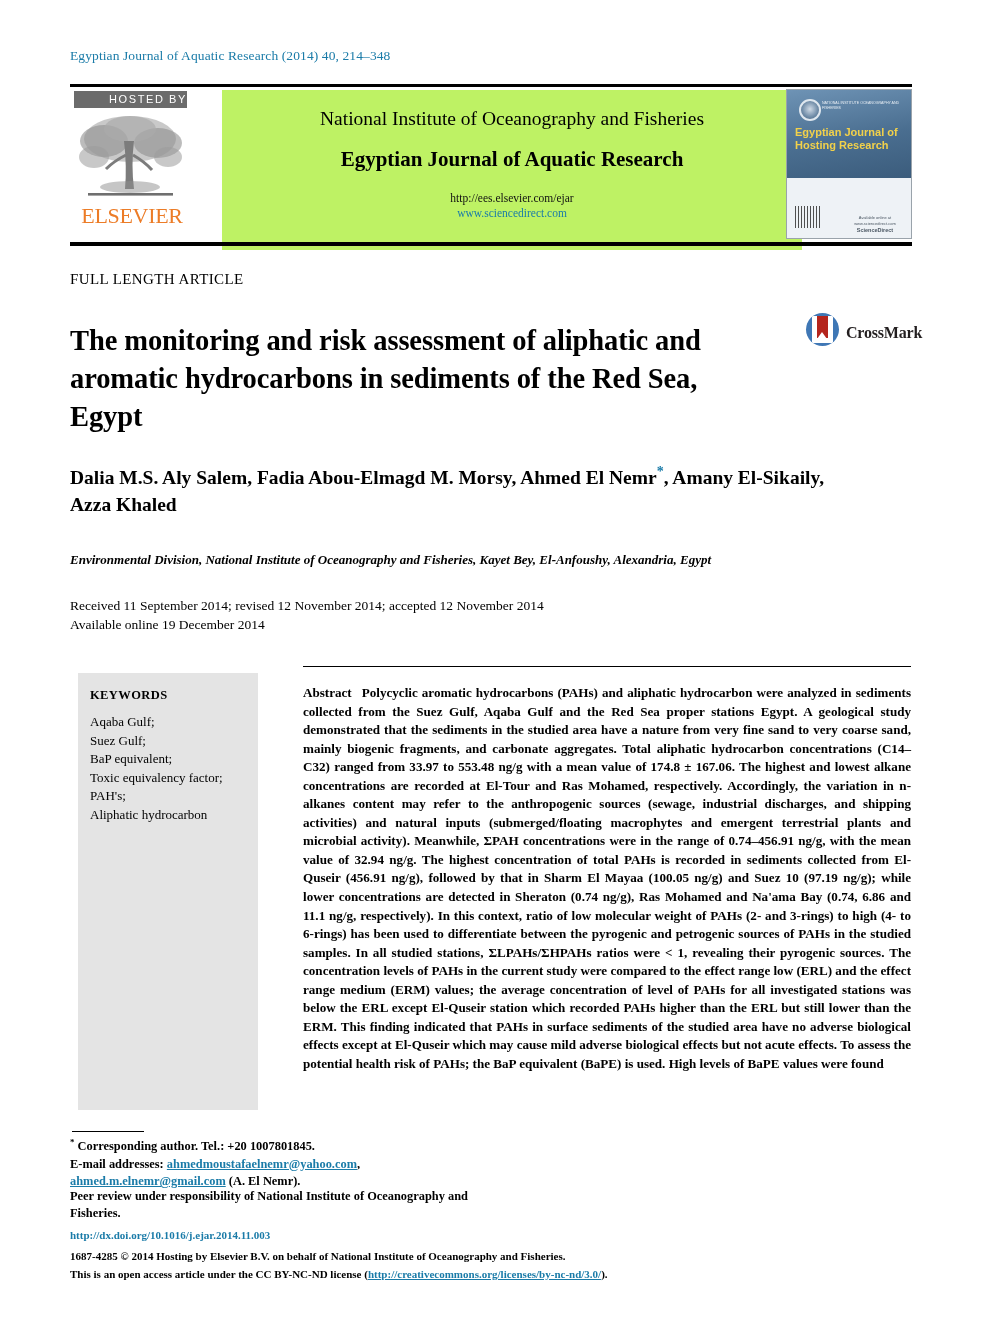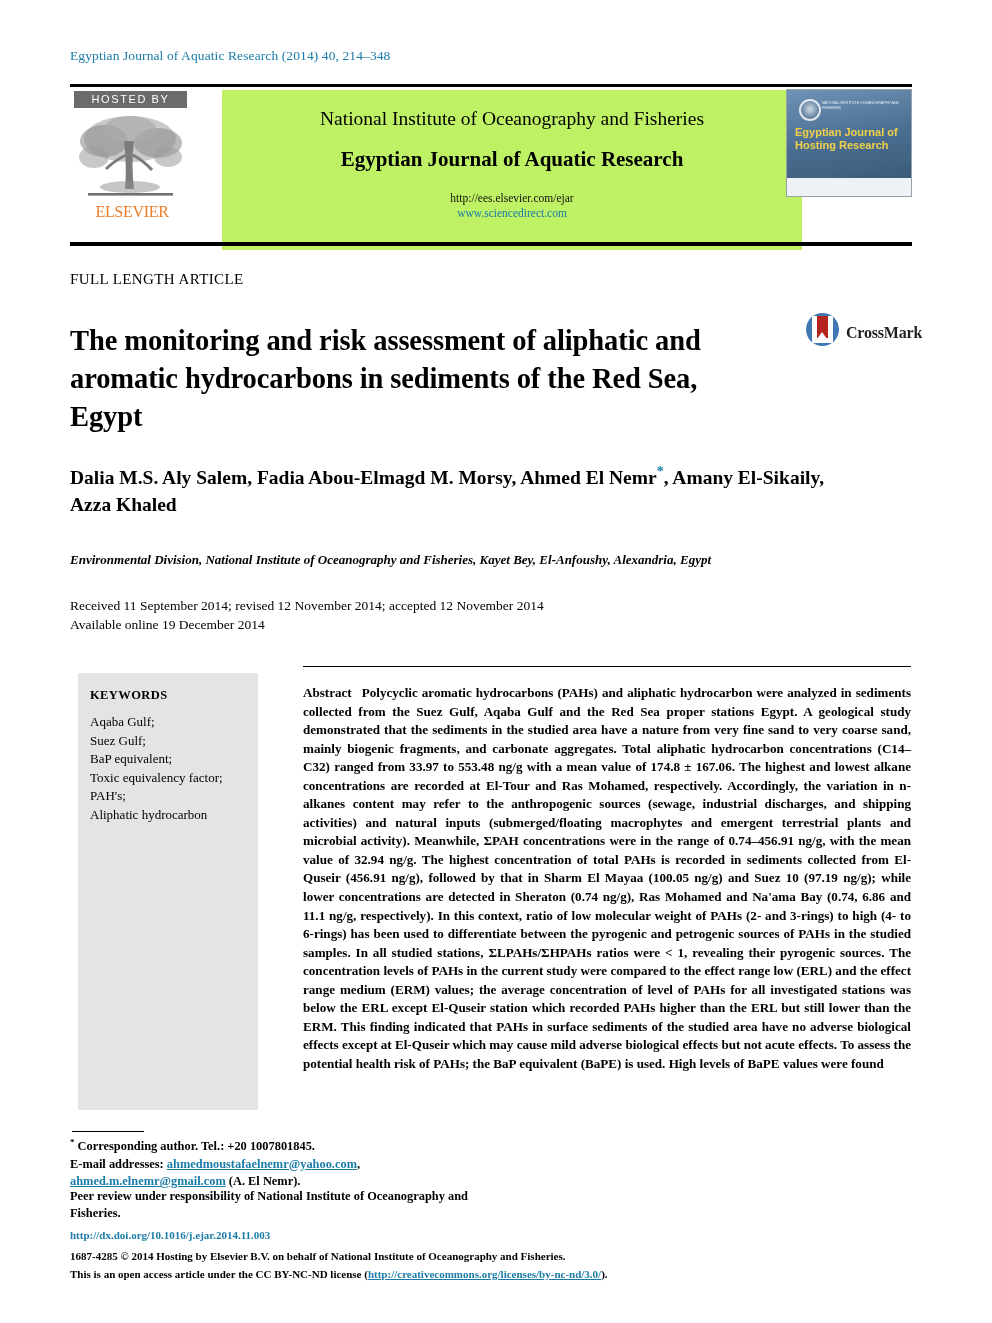--- a/index.html
+++ b/index.html
@@ -69,39 +69,39 @@
     position: absolute;
     left: 4px;
     top: 2px;
     width: 113px;
     height: 17px;
     background: #6b6b6b;
     color: #ffffff;
     font-family: "Liberation Sans", sans-serif;
     font-size: 11px;
     letter-spacing: 1.6px;
-    text-align: center;
+    text-align: right;
     line-height: 17px;
   }
   .elsevier-tree {
     position: absolute;
     left: 4px;
     top: 22px;
     width: 113px;
     height: 92px;
   }
   .elsevier-word {
     position: absolute;
     left: 2px;
     top: 114px;
     width: 120px;
     text-align: center;
     color: #ec7c27;
     font-family: "Liberation Serif", serif;
-    font-size: 16px;
+    font-size: 22px;
     letter-spacing: -0.3px;
   }
 
   
   .journal-panel {
     position: absolute;
     left: 152px;
     top: 1px;
     width: 580px;
     height: 160px;
@@ -138,21 +138,21 @@
     font-size: 11.5px;
     color: #1a7ba8;
   }
 
   
   .cover {
     position: absolute;
     left: 716px;
     top: 0;
     width: 126px;
-    height: 108px;
+    height: 150px;
     border: 1px solid #9aa3ab;
     box-sizing: border-box;
     background: #a21caf;
     overflow: hidden;
   }
   .cover-top {
     position: absolute;
     left: 0; top: 0;
     width: 100%;
     height: 88px;

